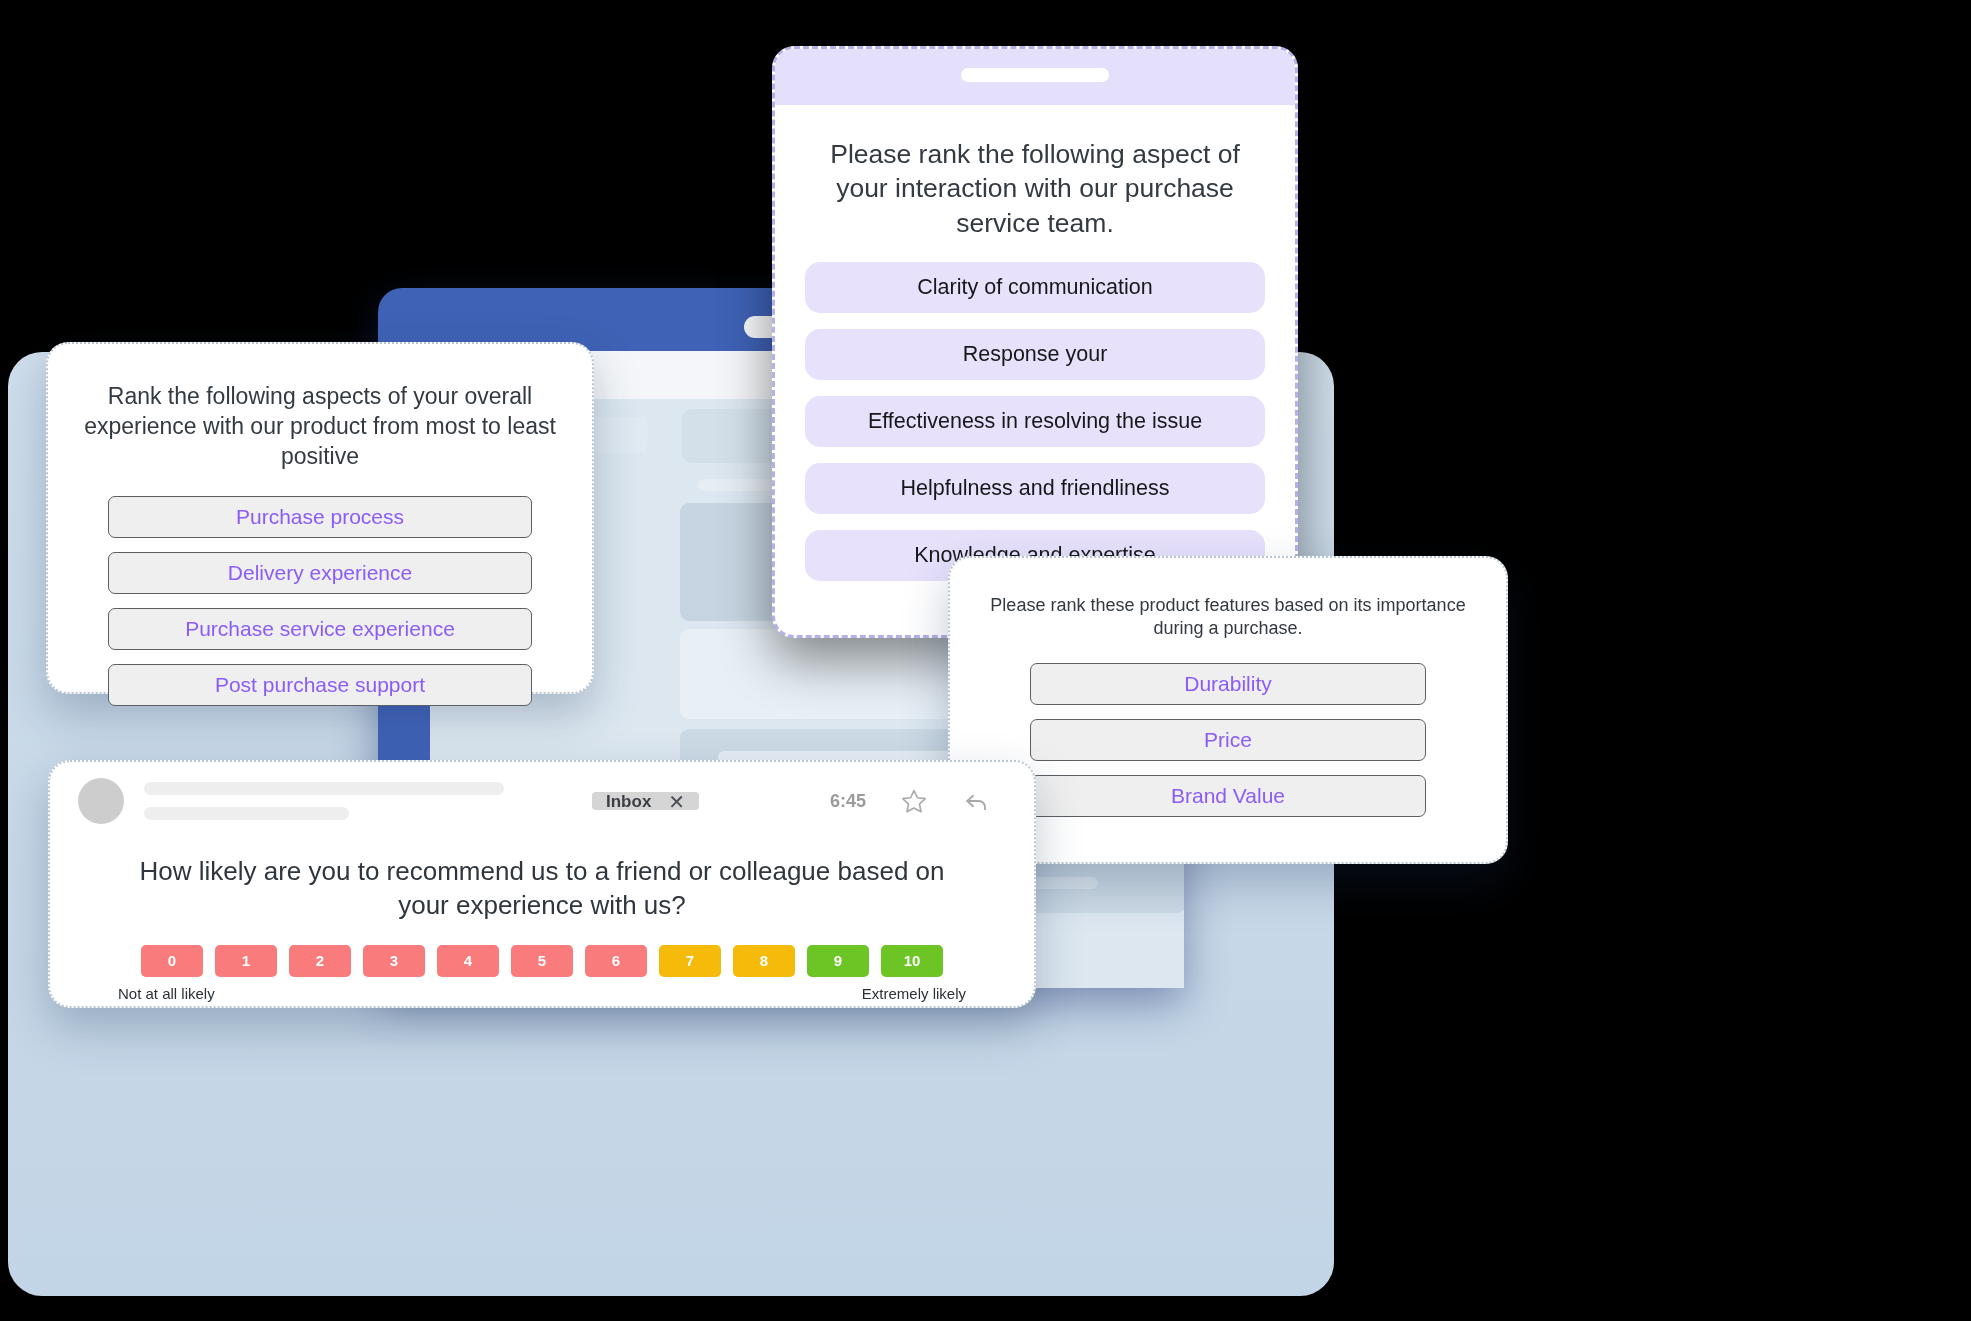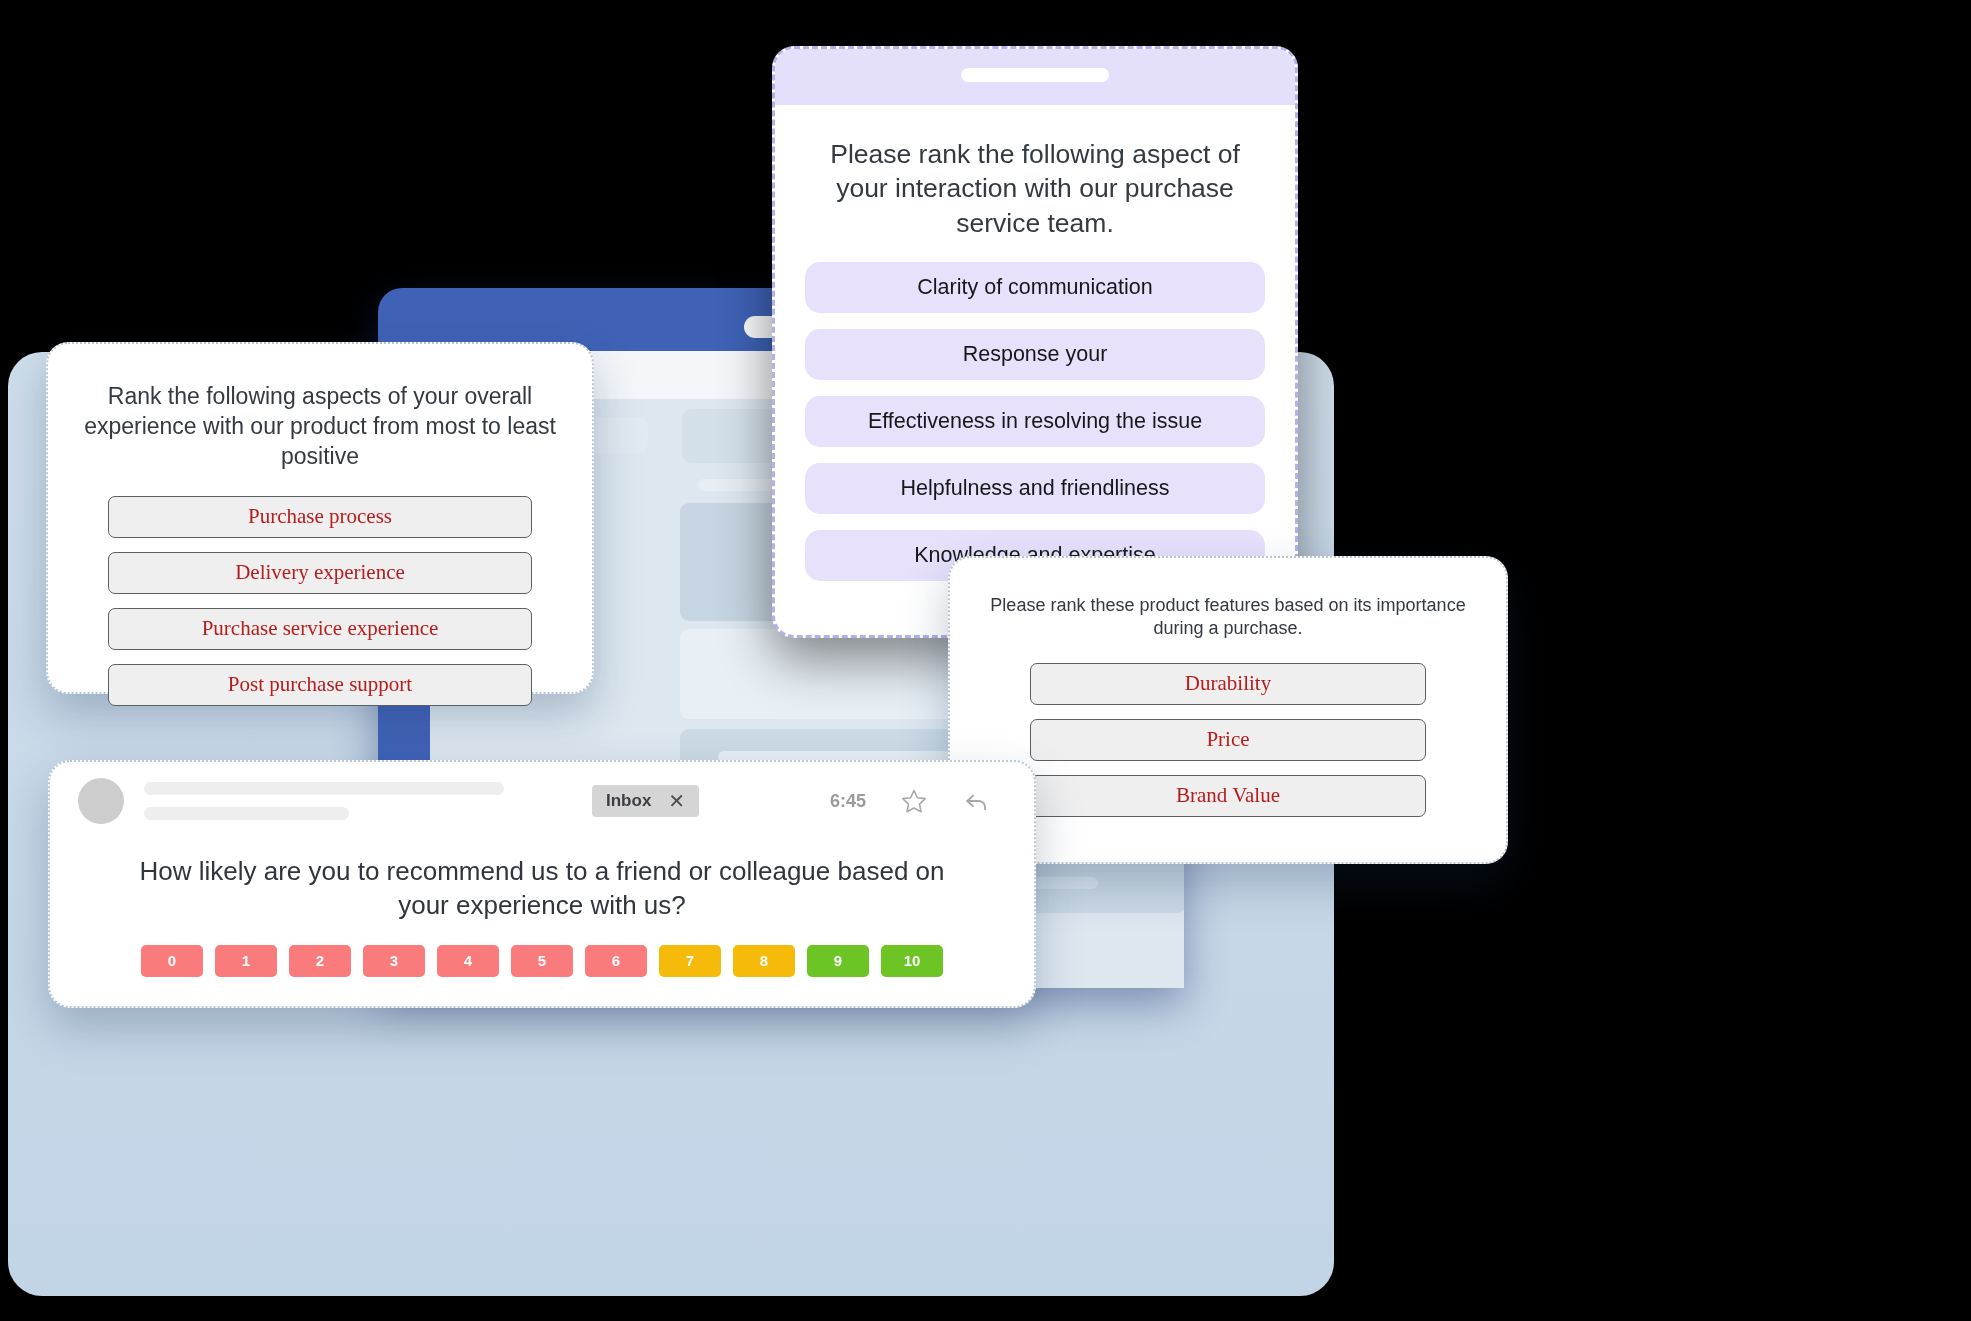--- a/index.html
+++ b/index.html
@@ -67,24 +67,23 @@
     text-align:center;
     line-height:1.30;
     font-weight:400;
   }
 
   
   .rank-grey{
     background:#efefef;
     border:1.6px solid #5a5f64;
     border-radius:7px;
-    color:#b91c1c;
+    color:#8b5cf6;
     display:flex;align-items:center;justify-content:center;
     box-sizing:border-box;
-    font-family:Liberation Serif, serif;
   }
 
   
   .rank-purple{
     background:#e7e1fc;
     border-radius:15px;
     color:#17181a;
     display:flex;align-items:center;justify-content:center;
     box-sizing:border-box;
   }
@@ -145,21 +144,21 @@
     height:78px;padding:0 30px 0 28px;gap:0;
     position:relative;
   }
   #avatar{width:46px;height:46px;border-radius:50%;background:#cdcdcd;flex:0 0 auto;}
   #email-lines{margin-left:20px;flex:0 0 auto;}
   #email-lines .l1{width:360px;height:13px;border-radius:7px;background:#eeeeee;}
   #email-lines .l2{width:205px;height:13px;border-radius:7px;background:#eeeeee;margin-top:12px;}
   #inbox-chip{
     margin-left:88px;
     background:#d5d5d5;border-radius:4px;
-    height:32px;display:flex;align-items:center;gap:17px;
+    height:18px;display:flex;gap:17px;
     padding:0 14px;color:#3b3f44;font-size:17px;font-weight:700;
   }
   #inbox-chip .x{font-weight:400;font-size:20px;color:#4a4f55;line-height:1;}
   #email-meta{margin-left:auto;display:flex;align-items:center;gap:34px;padding-right:14px;}
   #email-time{color:#9b9b9b;font-size:18px;font-weight:700;}
   .ic{width:28px;height:28px;display:block;}
   .ic svg{width:100%;height:100%;display:block;}
 
   #nps-question{
     text-align:center;color:#2f363d;
@@ -284,15 +283,19 @@
       <div class="nps-btn" style="background: rgb(249, 123, 123);">3</div>
       <div class="nps-btn" style="background: rgb(249, 123, 123);">4</div>
       <div class="nps-btn" style="background: rgb(249, 123, 123);">5</div>
       <div class="nps-btn" style="background: rgb(249, 123, 123);">6</div>
       <div class="nps-btn" style="background: rgb(245, 186, 10);">7</div>
       <div class="nps-btn" style="background: rgb(245, 186, 10);">8</div>
       <div class="nps-btn" style="background: rgb(108, 196, 37);">9</div>
       <div class="nps-btn" style="background: rgb(108, 196, 37);">10</div>
     </div>
 
+    <div id="nps-labels">
+      <span>Not at all likely</span>
+      <span>Extremely likely</span>
+    </div>
   </div>
 
 </div>
 
 </body></html>

